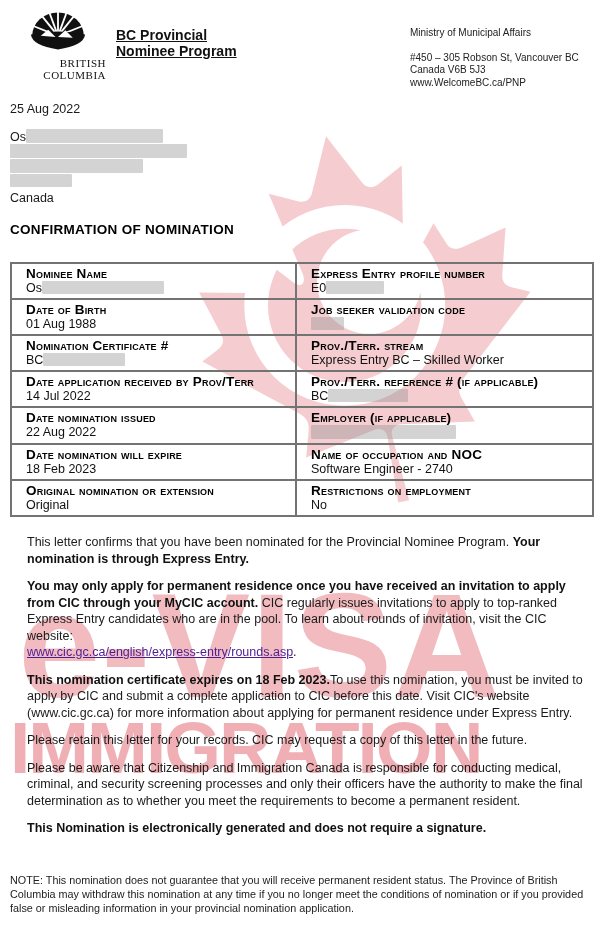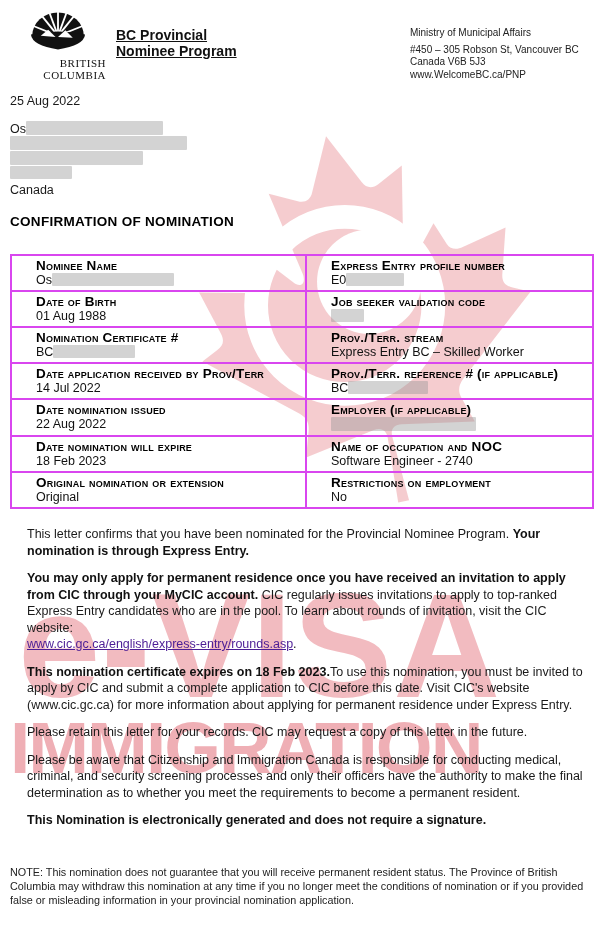--- a/index.html
+++ b/index.html
@@ -16,33 +16,33 @@
 
   
   .content{position:relative;z-index:1;padding:10px 10px 0 10px;}
 
   .letterhead{display:flex;}
   .logo-block{width:96px;text-align:center;}
   .logo-block svg{display:block;margin:0 auto;}
   .logo-text{font-family:"Liberation Serif",serif;font-size:11px;line-height:11.5px;color:#111;letter-spacing:0.5px;text-align:right;}
   .program-title{font-size:14px;font-weight:bold;line-height:16px;margin:17px 0 0 10px;color:#111;flex:1;text-decoration:underline;}
   .ministry{width:180px;font-size:10px;line-height:12.5px;color:#222;margin-top:17px;}
-  .ministry .m1{margin-bottom:4px;}
+  .ministry .m1{margin-bottom:12px;}
 
   .letter-date{font-size:12.5px;margin-top:13px;}
 
   .recipient{margin-top:13px;font-size:12.5px;}
   .addr-line{height:15px;}
   .redact{display:inline-block;background:rgba(150,150,150,0.42);vertical-align:-2px;height:13px;border-radius:1px;}
   .addr-line .redact{height:14px;}
 
   .letter-title{font-size:13.5px;font-weight:bold;letter-spacing:0.3px;margin-top:16px;color:#000;}
 
   table.nom{border-collapse:collapse;width:584px;margin:25px auto 0 auto;table-layout:fixed;}
-  table.nom td{border:2px solid #d946ef;padding:2px 6px 2px 24px;vertical-align:top;}
+  table.nom td{border:2px solid #737373;padding:2px 6px 2px 14px;vertical-align:top;}
   td.c-left{width:263px;}
   .lbl{font-weight:bold;font-variant:small-caps;font-size:13.5px;line-height:15px;color:#000;letter-spacing:0.2px;}
   .val{font-size:12.5px;line-height:15px;color:#111;min-height:15px;}
   .val .redact{height:13px;}
 
   .bodytext{width:582px;}
   .bodytext p{font-size:12.5px;line-height:16.5px;margin:11px 0 0 17px;color:#1a1a1a;}
   .bodytext p.first{margin-top:17px;}
   b{color:#111;}
   a.doclink{color:#4c1d95;text-decoration:underline;}

